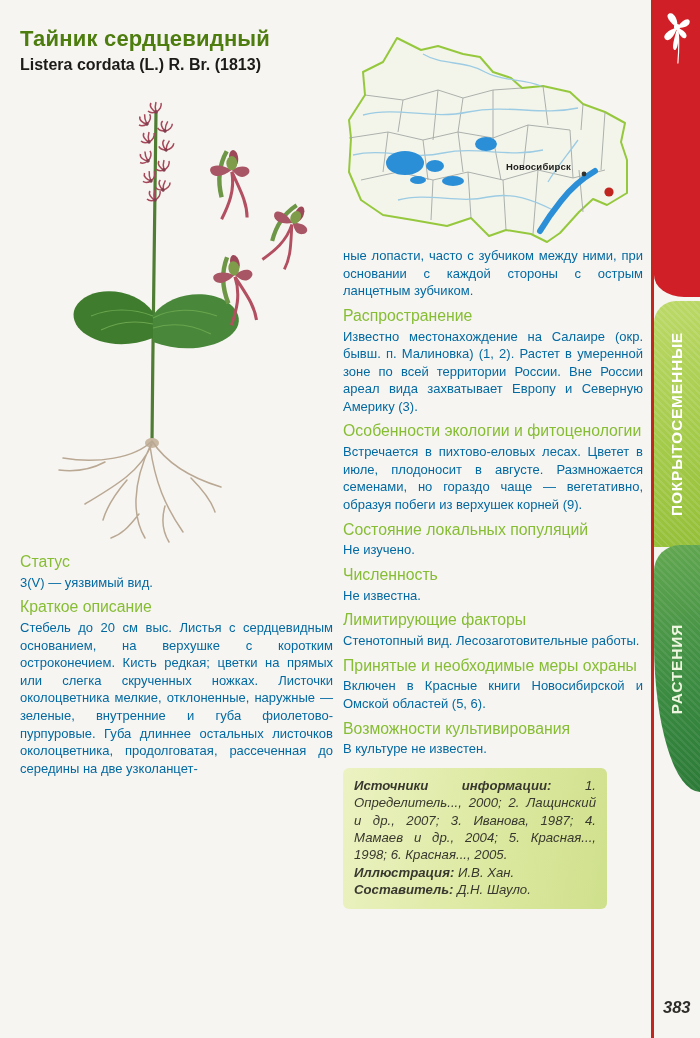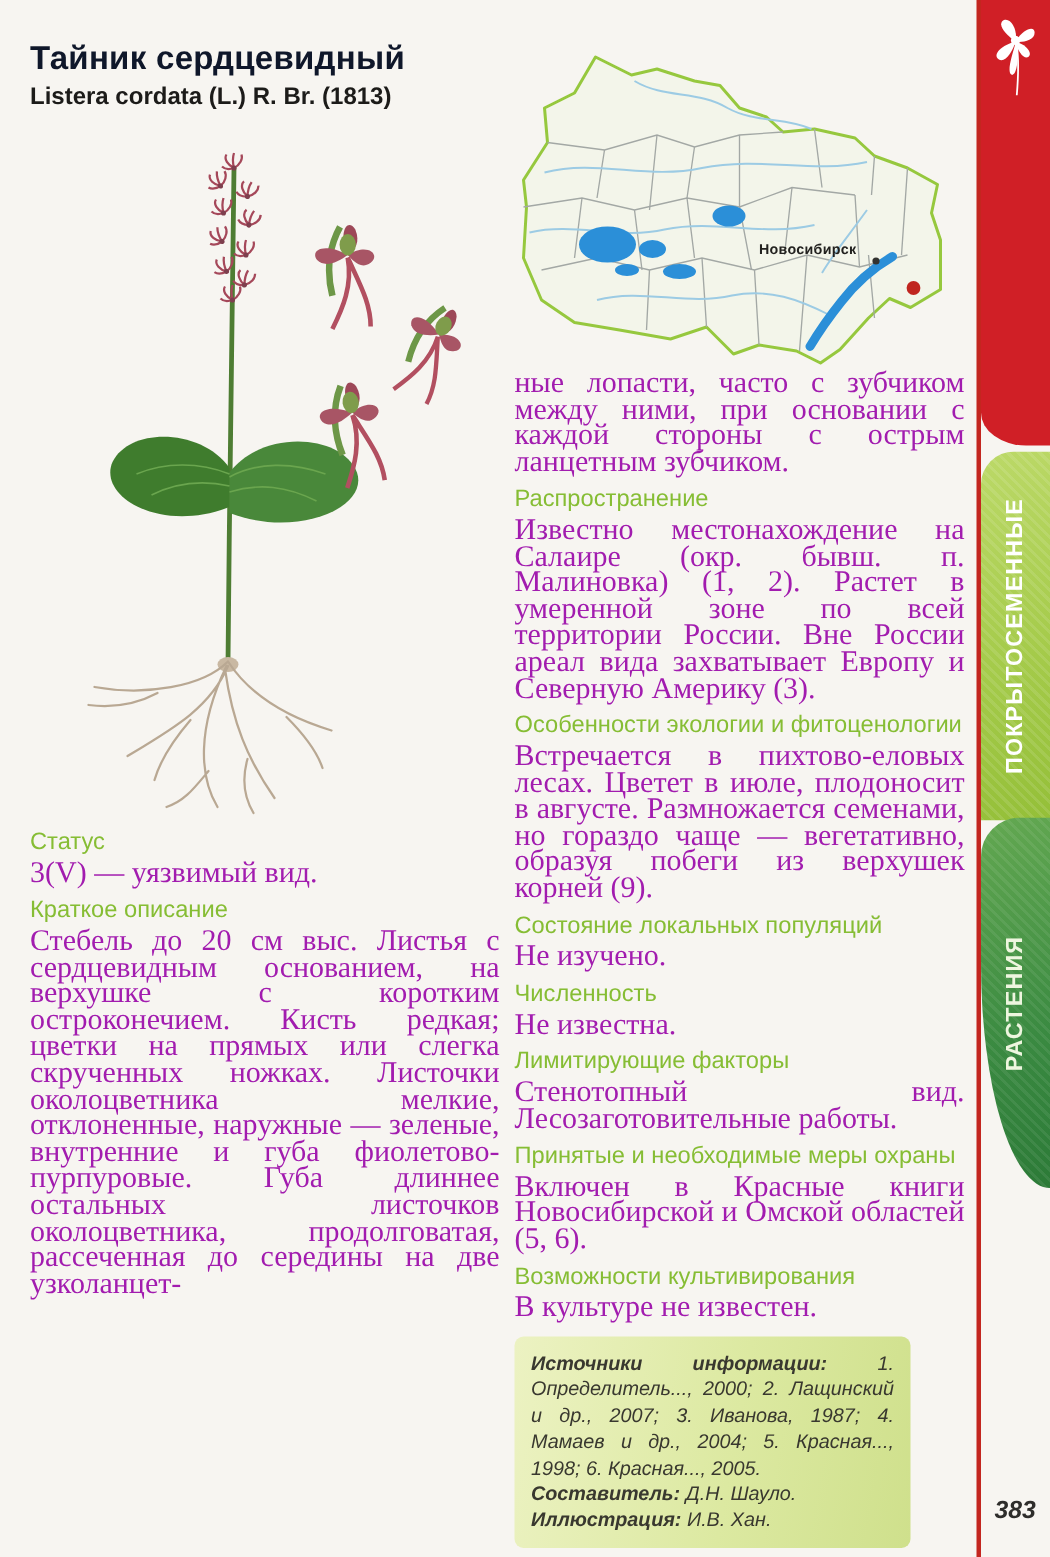--- a/index.html
+++ b/index.html
@@ -5,44 +5,43 @@
   html,body{margin:0;padding:0;}
   body{
     width:700px;height:1038px;position:relative;overflow:hidden;
     background:#f7f5f1;
     font-family:"Liberation Sans","DejaVu Sans",sans-serif;
     color:#2f2d29;
   }
   
   .title{
     position:absolute;left:20px;top:26px;width:330px;
-    font-size:22px;font-weight:bold;color:#0f172a;letter-spacing:.2px;
+    font-size:22px;font-weight:bold;color:#4d7c0f;letter-spacing:.2px;
   }
   .latin{
     position:absolute;left:20px;top:56px;width:330px;
     font-size:16px;font-weight:bold;color:#1c1b19;
   }
   
   .left-col{
     position:absolute;left:20px;top:546px;width:313px;
   }
   .right-col{
     position:absolute;left:343px;top:247px;width:300px;
   }
   .family{
     font-style:italic;font-size:14.6px;line-height:1.55;color:#2c2b28;
     margin:0 0 10px 0;
   }
   .sec-h{
     font-size:15.8px;color:#86bd34;margin:6px 0 2px 0;line-height:1.25;
   }
   .sec-p{
-    font-size:20px;line-height:17.6px;margin:0;text-align:justify;
-    color:#a21caf;
-    font-family:Liberation Serif, serif;
+    font-size:13px;line-height:17.6px;margin:0;text-align:justify;
+    color:#0369a1;
   }
   .cont-p{margin:0 0 2px 0;}
   
   .sources{
     margin-top:10px;width:264px;box-sizing:border-box;
     background:linear-gradient(100deg,#ecf2c2 0%,#dce9a1 55%,#cfe08c 100%);
     border-radius:6px;padding:9px 11px 10px 11px;
     font-style:italic;font-size:13.2px;line-height:17.4px;color:#39382f;
     text-align:justify;
   }
@@ -212,26 +211,26 @@
 
   <div class="sec-h">Возможности культивирования</div>
   <p class="sec-p">В культуре не известен.</p>
 
   <div class="sources">
     <p>
       <span class="b">Источники информации:</span>
       <span>1. Определитель..., 2000; 2. Лащинский и др., 2007; 3. Иванова, 1987; 4. Мамаев и др., 2004; 5. Красная..., 1998; 6. Красная..., 2005.</span>
     </p>
     <p>
+      <span class="b">Иллюстрация:</span>
+      <span>И.В. Хан.</span>
+    </p>
+    <p>
       <span class="b">Составитель:</span>
       <span>Д.Н. Шауло.</span>
-    </p>
-    <p>
-      <span class="b">Иллюстрация:</span>
-      <span>И.В. Хан.</span>
     </p>
   </div>
 </div>
 
 <div class="sidebar">
   <div class="red-line"></div>
   <div class="band band-red">
     <svg class="orchid-icon" viewBox="0 0 40 64" aria-hidden="true">
       <g fill="#ffffff">
         <path d="M20 20 C12 14 5 6 11 3 C17 1 22 12 20 20"></path>

